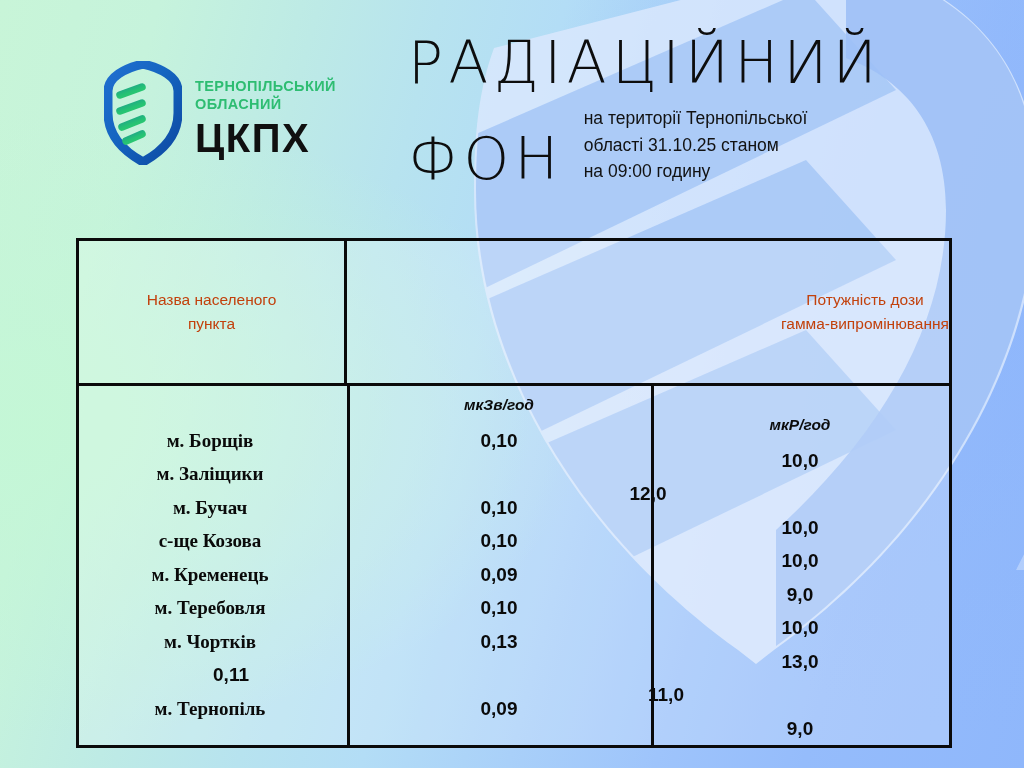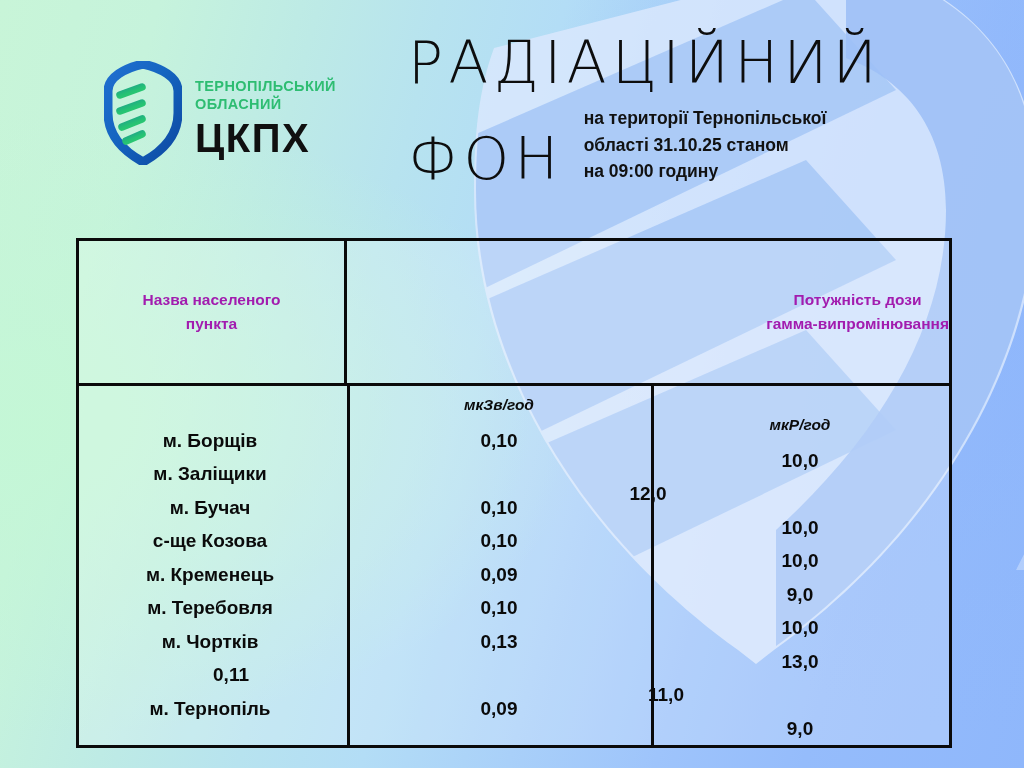--- a/index.html
+++ b/index.html
@@ -114,21 +114,21 @@
   #title-row2 {
     display: flex;
     align-items: flex-end;
     margin-top: 12px;
   }
   #title-sub-word { flex: 0 0 auto; }
   #subtitle {
     margin-left: 20px;
     margin-bottom: 4px;
     font-size: 17.5px;
-    font-weight: bold;
+    font-weight: normal;
     line-height: 1.52;
     color: #111;
     white-space: nowrap;
   }
 
   
   #table-frame {
     position: absolute;
     left: 76px;
     top: 238px;
@@ -161,22 +161,22 @@
   }
   #head-dose-cell {
     flex: 1 1 auto;
     display: flex;
     align-items: center;
     justify-content: flex-end;
     text-align: center;
   }
   .head-text {
     font-size: 15.5px;
-    font-weight: bold;
-    color: #a21caf;
+    font-weight: normal;
+    color: #c2410c;
     line-height: 1.55;
   }
 
   #body-rows {
     position: absolute;
     left: 0;
     top: 145px;
     width: 100%;
     bottom: 0;
   }
@@ -196,20 +196,21 @@
     height: 33.5px;
     align-items: center;
   }
   #unit-row { height: 38px; }
   .c-name {
     width: 268px;
     flex: 0 0 268px;
     text-align: center;
     box-sizing: border-box;
     padding-right: 6px;
+    font-family: Liberation Serif, serif;
   }
   .c-usv {
     width: 304px;
     flex: 0 0 304px;
     text-align: center;
     box-sizing: border-box;
   }
   .c-ur {
     flex: 1 1 auto;
     text-align: center;

